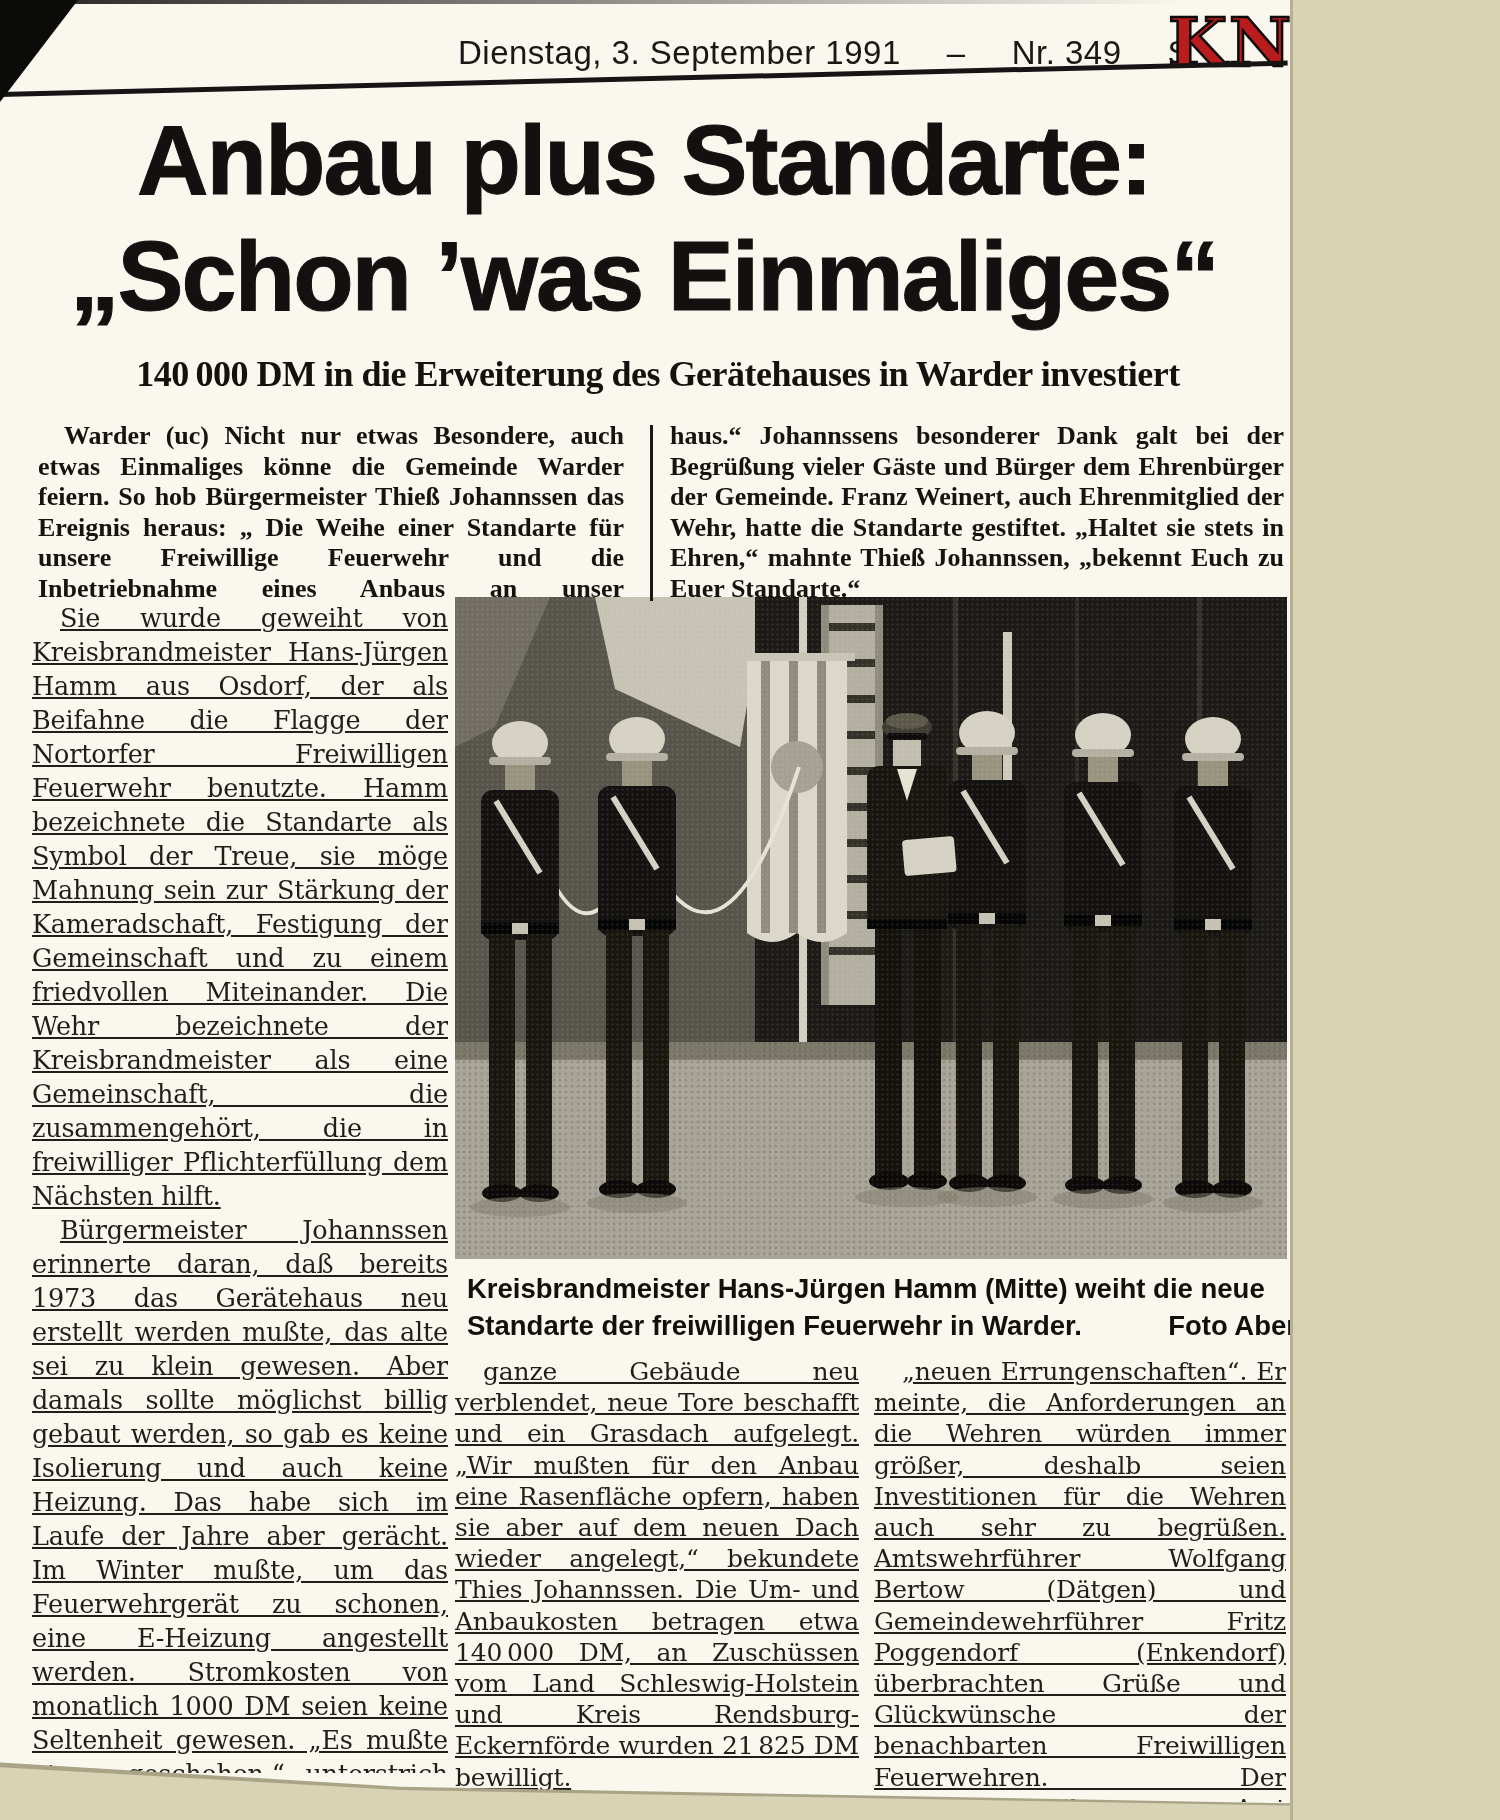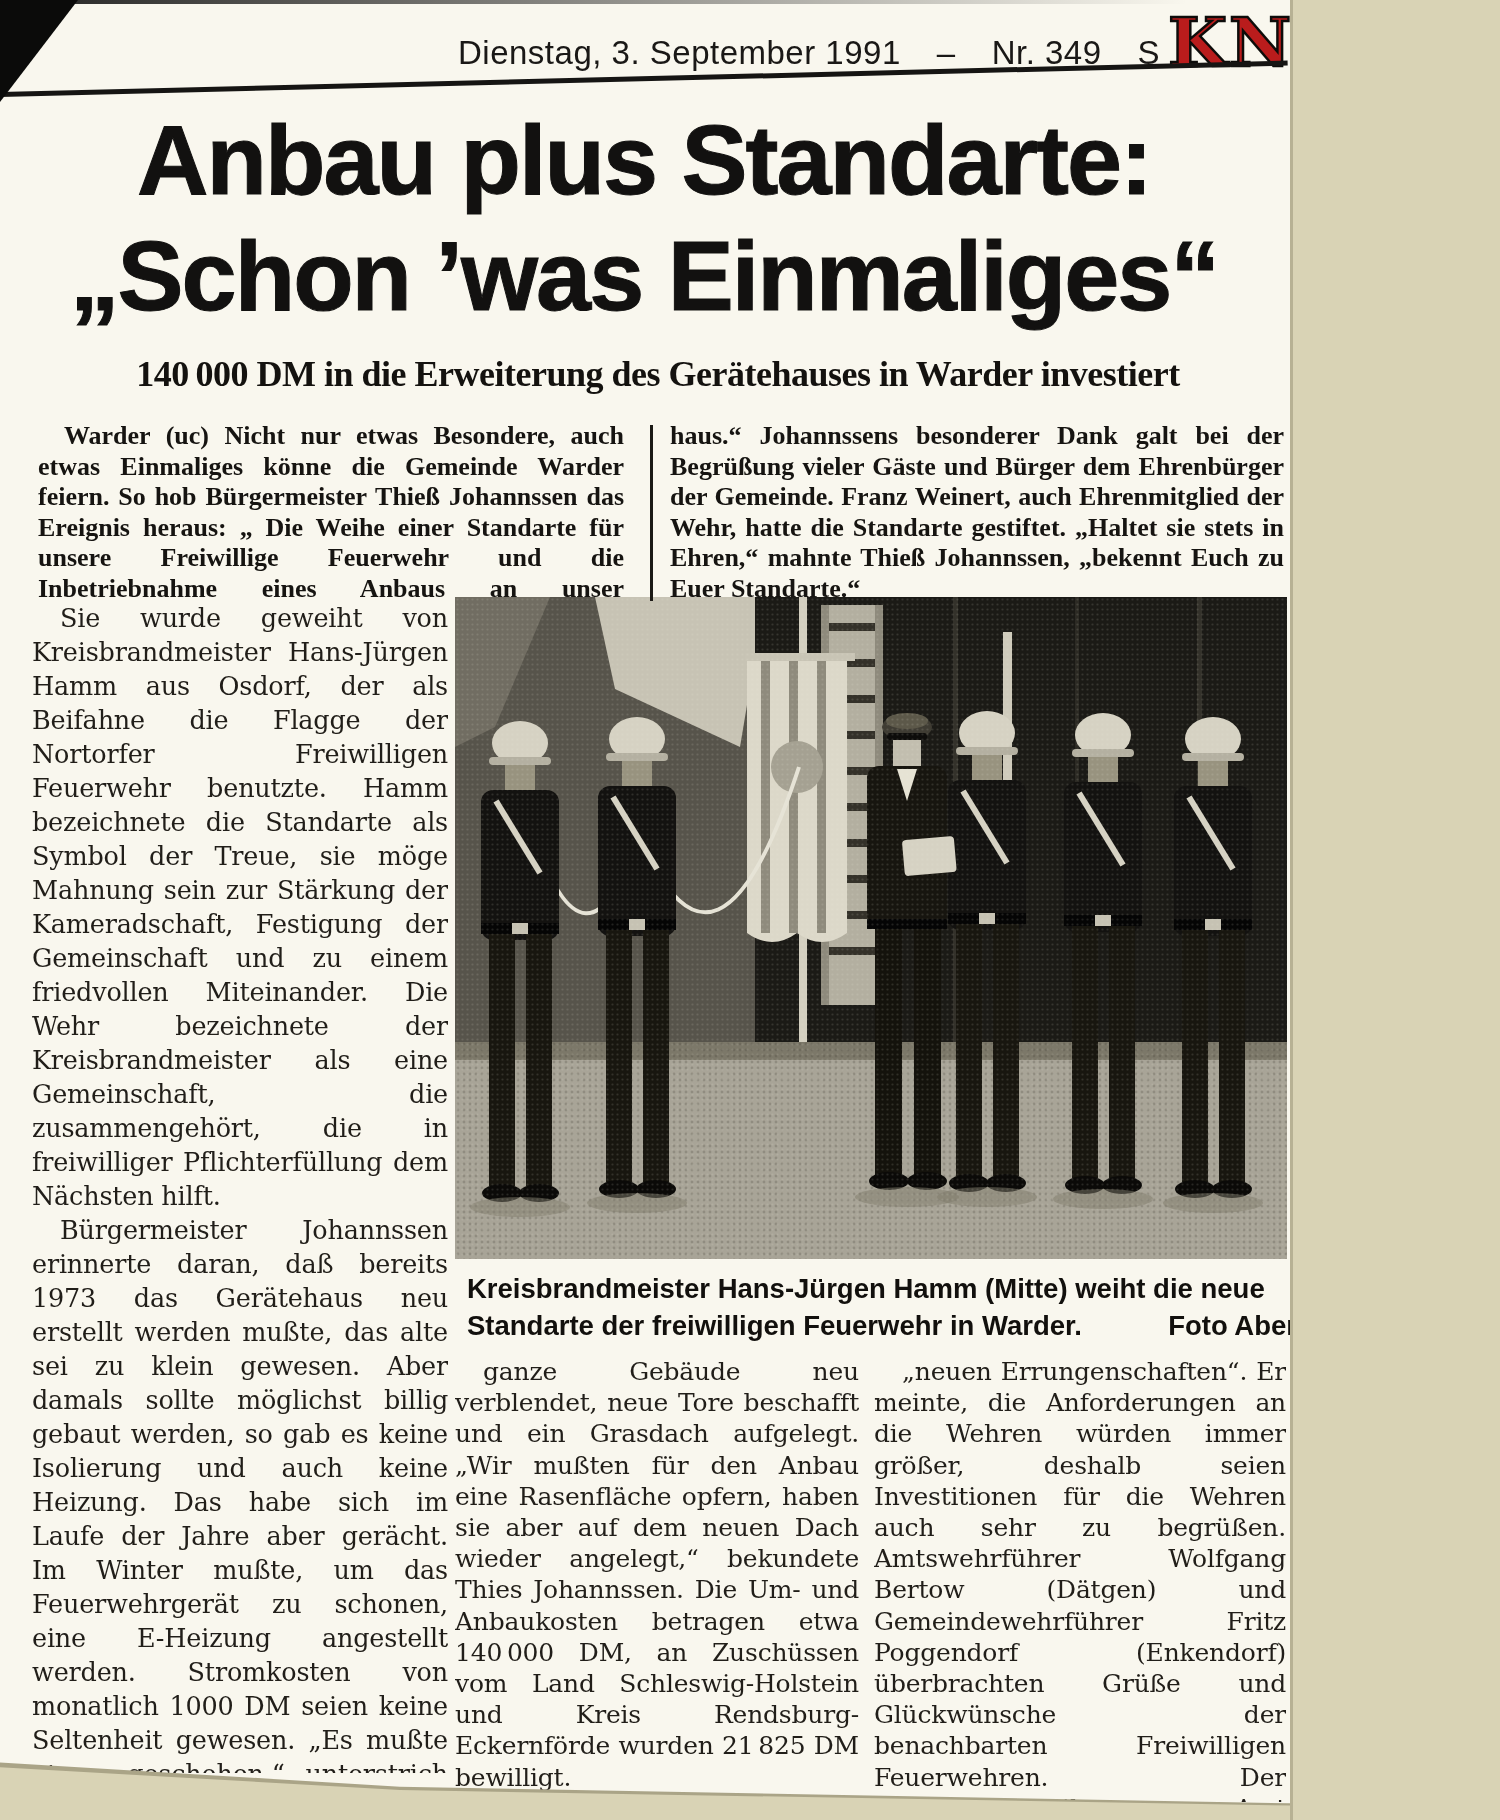--- a/index.html
+++ b/index.html
@@ -19,21 +19,21 @@
     background:#0b0b0a; clip-path:polygon(0 0, 100% 0, 0 100%);
     z-index:6;
   }
   .top-edge {
     position:absolute; left:70px; top:0; width:1215px; height:4px;
     background:linear-gradient(to right, rgba(10,10,10,.85), rgba(10,10,10,0) 92%);
     z-index:6;
   }
   .dateline {
     position:absolute; left:458px; top:34px; z-index:5;
-    display:flex; gap:36px; align-items:baseline;
+    display:flex; gap:46px; align-items:baseline;
     font-family:"Liberation Sans", sans-serif;
     font-size:33px; color:#1a1816; letter-spacing:.5px;
   }
   .logo-kn {
     position:absolute; left:1168px; top:2px; z-index:5;
     font-family:"DejaVu Serif", serif; font-weight:bold;
     font-size:68px; color:#b91c1c; letter-spacing:2px;
     -webkit-text-stroke:2.5px #0d0c0a;
   }
   .masthead-rule {
@@ -59,21 +59,21 @@
     font-family:"Liberation Serif", serif; font-weight:bold;
     font-size:26px; line-height:30.5px; text-align:justify; color:#161411;
   }
   .lead-left  { position:absolute; left:0;   top:0; width:586px; text-indent:26px; }
   .lead-right { position:absolute; left:632px; top:0; width:614px; }
   .lead-div   { position:absolute; left:612px; top:4px; width:3px; height:176px; background:#1b1915; }
   .body-text {
     font-family:"DejaVu Serif", serif; text-align:justify;
     color:#211e19; letter-spacing:-0.2px;
   }
-  .body-text p { text-indent:28px; }
+  .body-text p { text-indent:28px;text-decoration:underline; }
   .body-left {
     position:absolute; left:32px; top:601px; width:416px; height:1172px;
     overflow:hidden; z-index:5; font-size:25.5px; line-height:34px;
   }
   .photo-wrap {
     position:absolute; left:455px; top:597px; width:832px; height:662px;
     background:#242220; z-index:4; overflow:hidden;
   }
   .caption {
     position:absolute; left:455px; top:1270px; width:832px; height:76px; z-index:5;

